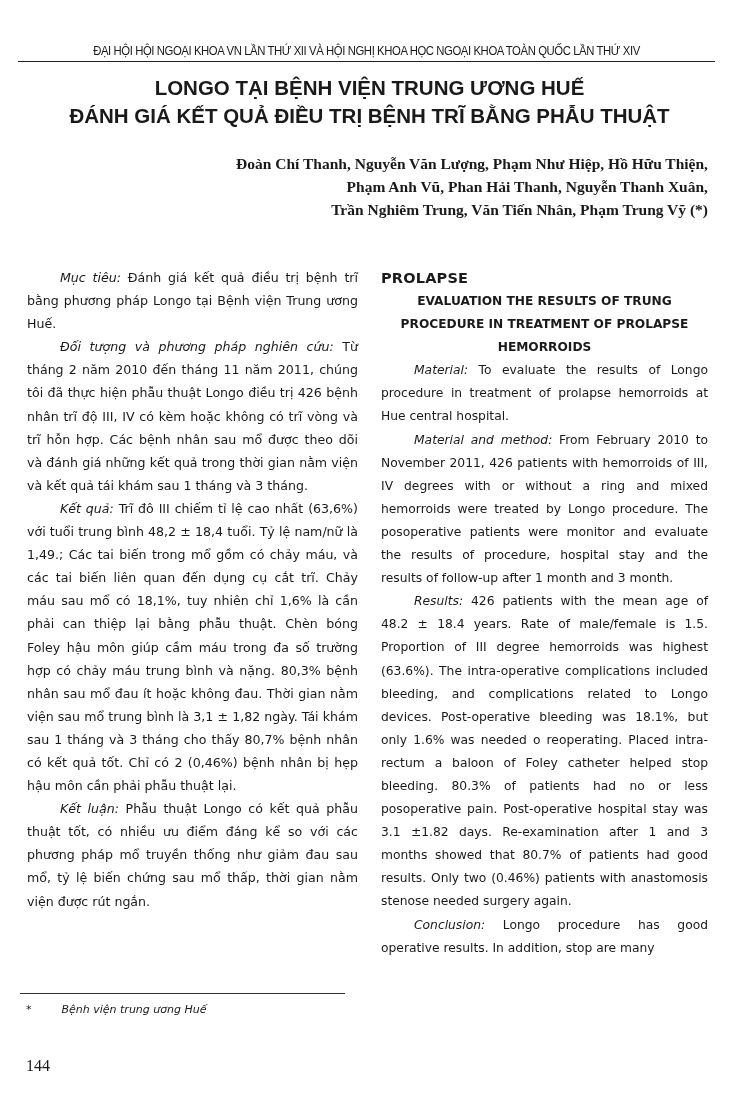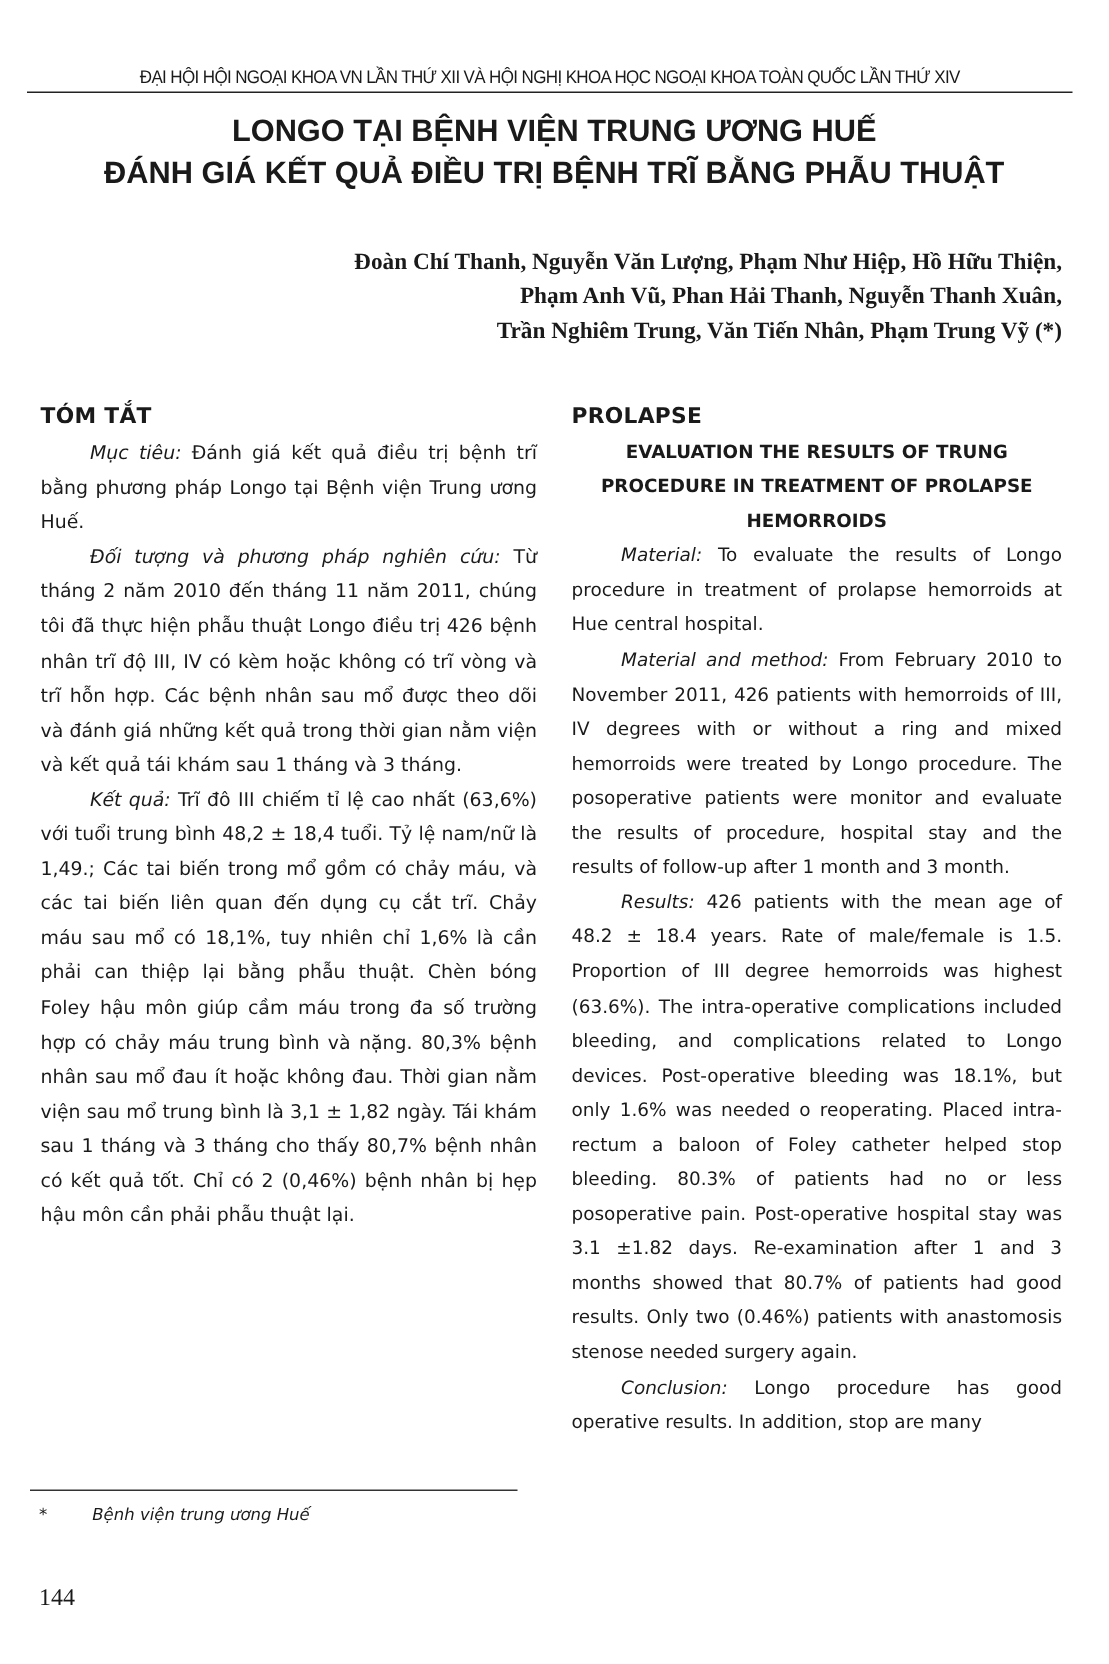--- a/index.html
+++ b/index.html
@@ -54,21 +54,20 @@
       position: absolute;
       right: 31px;
       top: 152px;
       width: 600px;
       text-align: right;
       font-family: "Liberation Serif", serif;
       font-weight: bold;
       font-size: 15.5px;
       line-height: 23px;
       color: #1a1a1a;
-      margin-top: 11px;
     }
     .authors div { white-space: nowrap; }
     .col {
       position: absolute;
       top: 266px;
       font-family: "DejaVu Sans", sans-serif;
       font-size: 12.6px;
       line-height: 23.1px;
       text-align: justify;
       color: #1a1a1a;
@@ -133,24 +132,24 @@
   <div>ĐÁNH GIÁ KẾT QUẢ ĐIỀU TRỊ BỆNH TRĨ BẰNG PHẪU THUẬT</div>
 </div>
 
 <div class="authors">
   <div>Đoàn Chí Thanh, Nguyễn Văn Lượng, Phạm Như Hiệp, Hồ Hữu Thiện,</div>
   <div>Phạm Anh Vũ, Phan Hải Thanh, Nguyễn Thanh Xuân,</div>
   <div>Trần Nghiêm Trung, Văn Tiến Nhân, Phạm Trung Vỹ (*)</div>
 </div>
 
 <div class="col col-left">
-  <div class="section-heading">TÓM TẮT</div>
   <p class="para"><span class="lead">Mục tiêu:</span><span> Đánh giá kết quả điều trị bệnh trĩ bằng phương pháp Longo tại Bệnh viện Trung ương Huế.</span></p>
   <p class="para"><span class="lead">Đối tượng và phương pháp nghiên cứu:</span><span> Từ tháng 2 năm 2010 đến tháng 11 năm 2011, chúng tôi đã thực hiện phẫu thuật Longo điều trị 426 bệnh nhân trĩ độ III, IV có kèm hoặc không có trĩ vòng và trĩ hỗn hợp. Các bệnh nhân sau mổ được theo dõi và đánh giá những kết quả trong thời gian nằm viện và kết quả tái khám sau 1 tháng và 3 tháng.</span></p>
   <p class="para"><span class="lead">Kết quả:</span><span> Trĩ đô III chiếm tỉ lệ cao nhất (63,6%) với tuổi trung bình 48,2 ± 18,4 tuổi. Tỷ lệ nam/nữ là 1,49.; Các tai biến trong mổ gồm có chảy máu, và các tai biến liên quan đến dụng cụ cắt trĩ. Chảy máu sau mổ có 18,1%, tuy nhiên chỉ 1,6% là cần phải can thiệp lại bằng phẫu thuật. Chèn bóng Foley hậu môn giúp cầm máu trong đa số trường hợp có chảy máu trung bình và nặng. 80,3% bệnh nhân sau mổ đau ít hoặc không đau. Thời gian nằm viện sau mổ trung bình là 3,1 ± 1,82 ngày. Tái khám sau 1 tháng và 3 tháng cho thấy 80,7% bệnh nhân có kết quả tốt. Chỉ có 2 (0,46%) bệnh nhân bị hẹp hậu môn cần phải phẫu thuật lại.</span></p>
+  <p class="para"><span class="lead">Kết luận:</span><span> Phẫu thuật Longo có kết quả phẫu thuật tốt, có nhiều ưu điểm đáng kể so với các phương pháp mổ truyền thống như giảm đau sau mổ, tỷ lệ biến chứng sau mổ thấp, thời gian nằm viện được rút ngắn.</span></p>
 </div>
 
 <div class="col col-right">
   <div class="section-heading">PROLAPSE</div>
   <div class="en-title">EVALUATION THE RESULTS OF TRUNG PROCEDURE IN TREATMENT OF PROLAPSE HEMORROIDS</div>
   <p class="para"><span class="lead">Material:</span><span> To evaluate the results of Longo procedure in treatment of prolapse hemorroids at Hue central hospital.</span></p>
   <p class="para"><span class="lead">Material and method:</span><span>  From February 2010 to November 2011, 426 patients with hemorroids of III, IV degrees with or without a ring and mixed hemorroids were treated by Longo procedure. The posoperative patients were monitor and evaluate the results of procedure, hospital stay and the results of follow-up after 1 month and 3 month.</span></p>
   <p class="para"><span class="lead">Results:</span><span> 426 patients with the mean age of 48.2 ± 18.4 years. Rate of male/female is 1.5. Proportion of III degree hemorroids was highest (63.6%). The intra-operative complications included bleeding, and complications related to Longo devices. Post-operative bleeding was 18.1%, but only 1.6% was needed o reoperating. Placed intra-rectum a baloon of Foley catheter helped stop bleeding. 80.3% of patients had no or less posoperative pain. Post-operative hospital stay was 3.1 ±1.82 days. Re-examination after 1 and 3 months showed that 80.7% of patients had good results. Only two (0.46%) patients with anastomosis stenose needed surgery again.</span></p>
   <p class="para"><span class="lead">Conclusion:</span><span> Longo procedure has good operative results. In addition, stop are many</span></p>
 </div>

